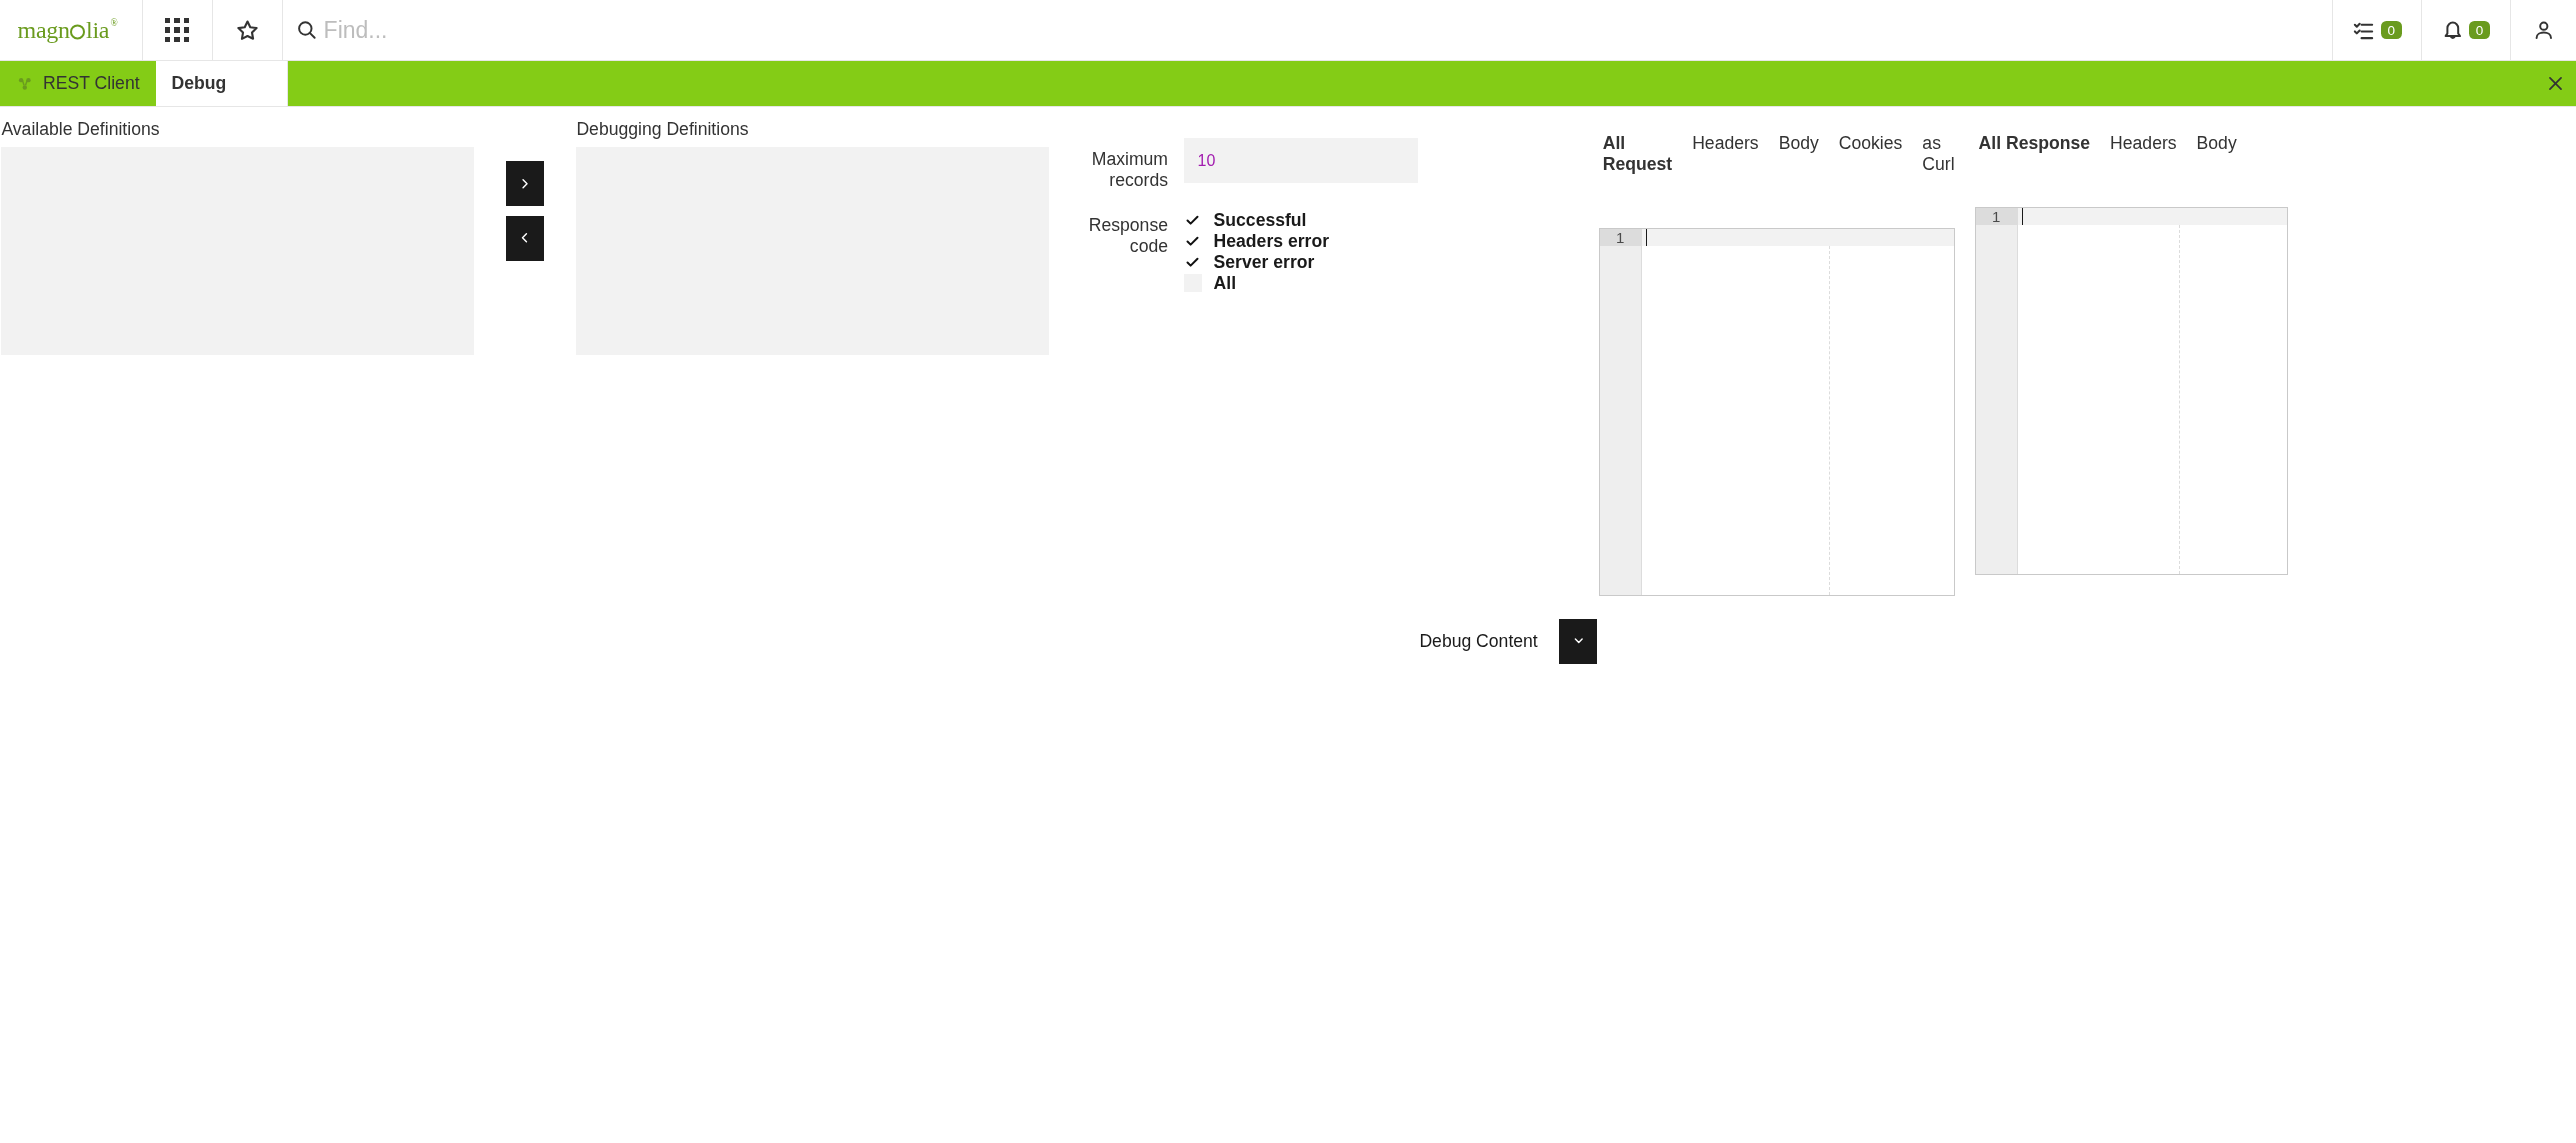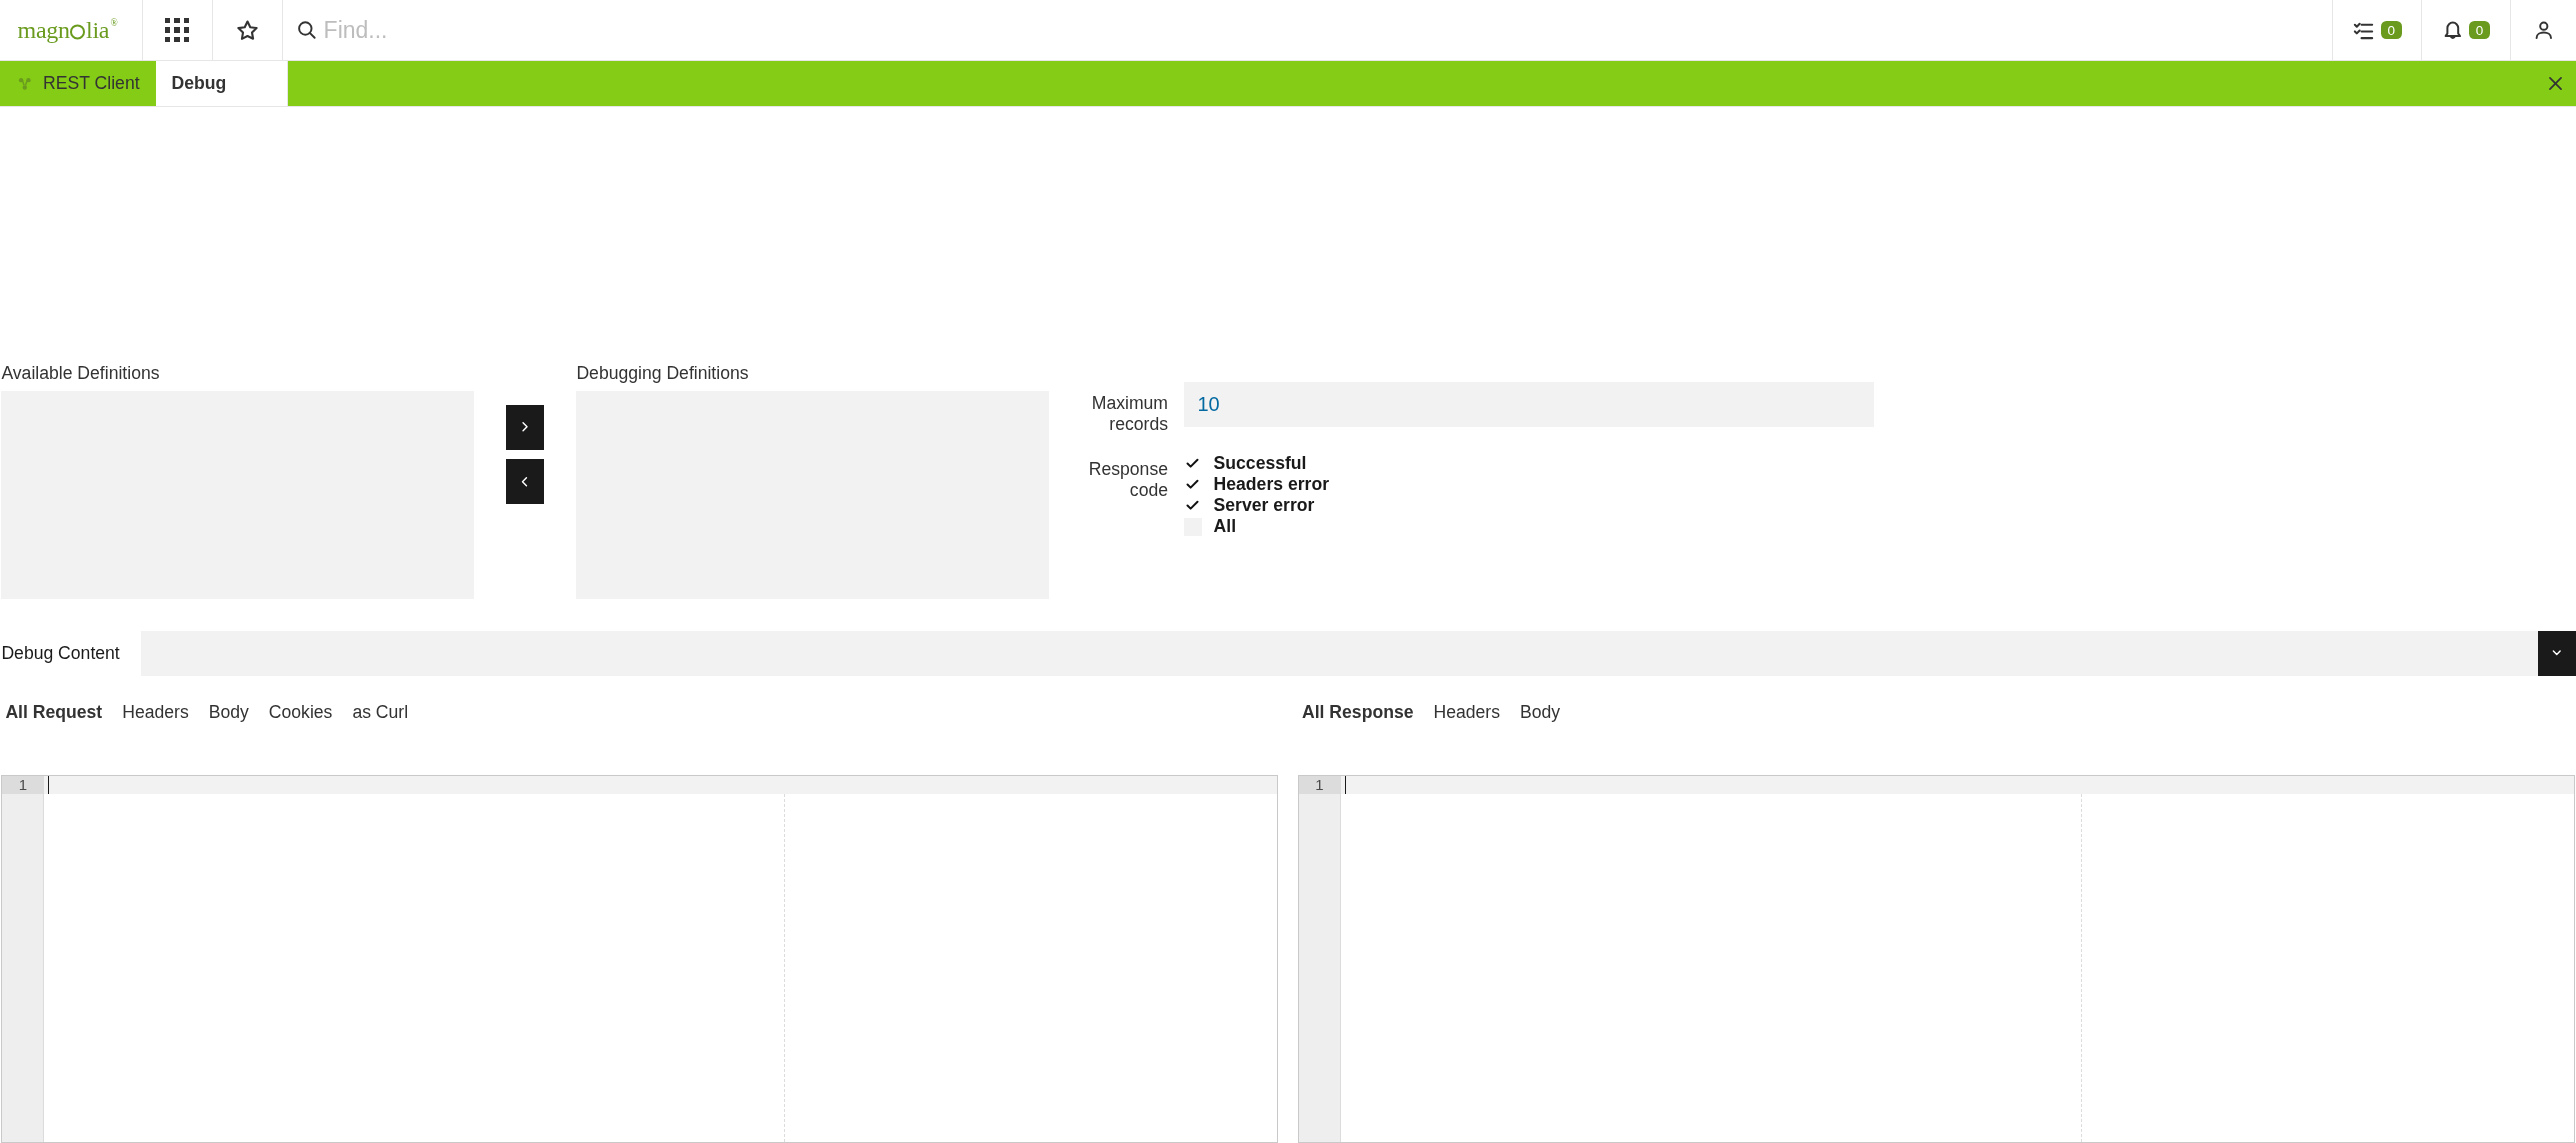--- a/index.html
+++ b/index.html
@@ -23,37 +23,37 @@
   .badge { background: #6a9b1e; color: #fff; font-size: 13.5px; border-radius: 5.4px; padding: 1.4px 6.8px; min-width: 20px; text-align: center; }
 
   
   .crumb-row { display: flex; align-items: stretch; height: 46px; background: #84cc16; border-bottom: 1.4px solid #e6e6e6; }
   .crumb { display: flex; align-items: center; padding: 0 16px; gap: 9.5px; font-size: 17.6px; color: #333; cursor: pointer; }
   .crumb.sub { background: #fff; border-right: 1.4px solid #e6e6e6; padding: 0 61px 0 16px; font-weight: 600; }
   .crumb-row .spacer { flex: 1; }
   .close-cell { display: flex; align-items: center; justify-content: center; width: 41px; cursor: pointer; }
 
   
-  .content { flex: 1; display: flex; flex-direction: column; justify-content: flex-end; }
+  .content { flex: 1; display: flex; flex-direction: row; }
 
   .top-section { display: flex; padding: 12px 0 0 0; gap: 0; align-items: flex-start; }
   .col-avail { width: 474px; padding: 0 0 0 1.4px; }
   .col-move { width: 101px; display: flex; flex-direction: column; align-items: center; justify-content: flex-start; padding-top: 42px; gap: 9.5px; }
   .col-debug { width: 474px; padding: 0 0 0 1.4px; }
   .col-settings { flex: 1; padding: 0 0 0 20px; }
 
   .panel-label { font-size: 17.6px; color: #333; margin-bottom: 6.8px; padding-left: 0; }
   .list-panel { background: #f2f2f2; height: 208px; width: 100%; }
 
   .move-btn { width: 38px; height: 45px; background: #1a1a1a; display: flex; align-items: center; justify-content: center; cursor: pointer; }
 
   .setting-row { display: flex; align-items: flex-start; margin-bottom: 13.5px; }
   .setting-label { width: 115px; text-align: right; font-size: 17.6px; color: #333; padding-top: 10.8px; padding-right: 16px; }
   .setting-input { flex: 1; max-width: 690px; }
-  .setting-input input[type=text] { width: 100%; height: 45px; background: #f2f2f2; border: none; outline: none; font-size: 20px; padding: 0 13.5px; color: #0369a1; }
+  .setting-input input[type=text] { width: 100%; height: 45px; background: #f2f2f2; border: none; outline: none; font-size: 16px; padding: 0 13.5px; color: #a21caf; }
   .check-list { display: flex; flex-direction: column; gap: 0; padding-top: 5.4px; font-weight: bold; }
   .check-row { display: flex; align-items: center; gap: 12px; font-size: 17.6px; cursor: pointer; }
   .chk { width: 17.6px; height: 17.6px; display: inline-flex; align-items: center; justify-content: center; }
   .chk.unchecked { background: #f2f2f2; }
   .chk svg { display: block; }
 
   
   .debug-content-row { display: flex; align-items: center; margin-top: 32px; }
   .debug-content-label { font-size: 17.6px; padding: 0 21.6px 0 1.4px; }
   .debug-content-strip { flex: 1; height: 45px; background: #f2f2f2; }

